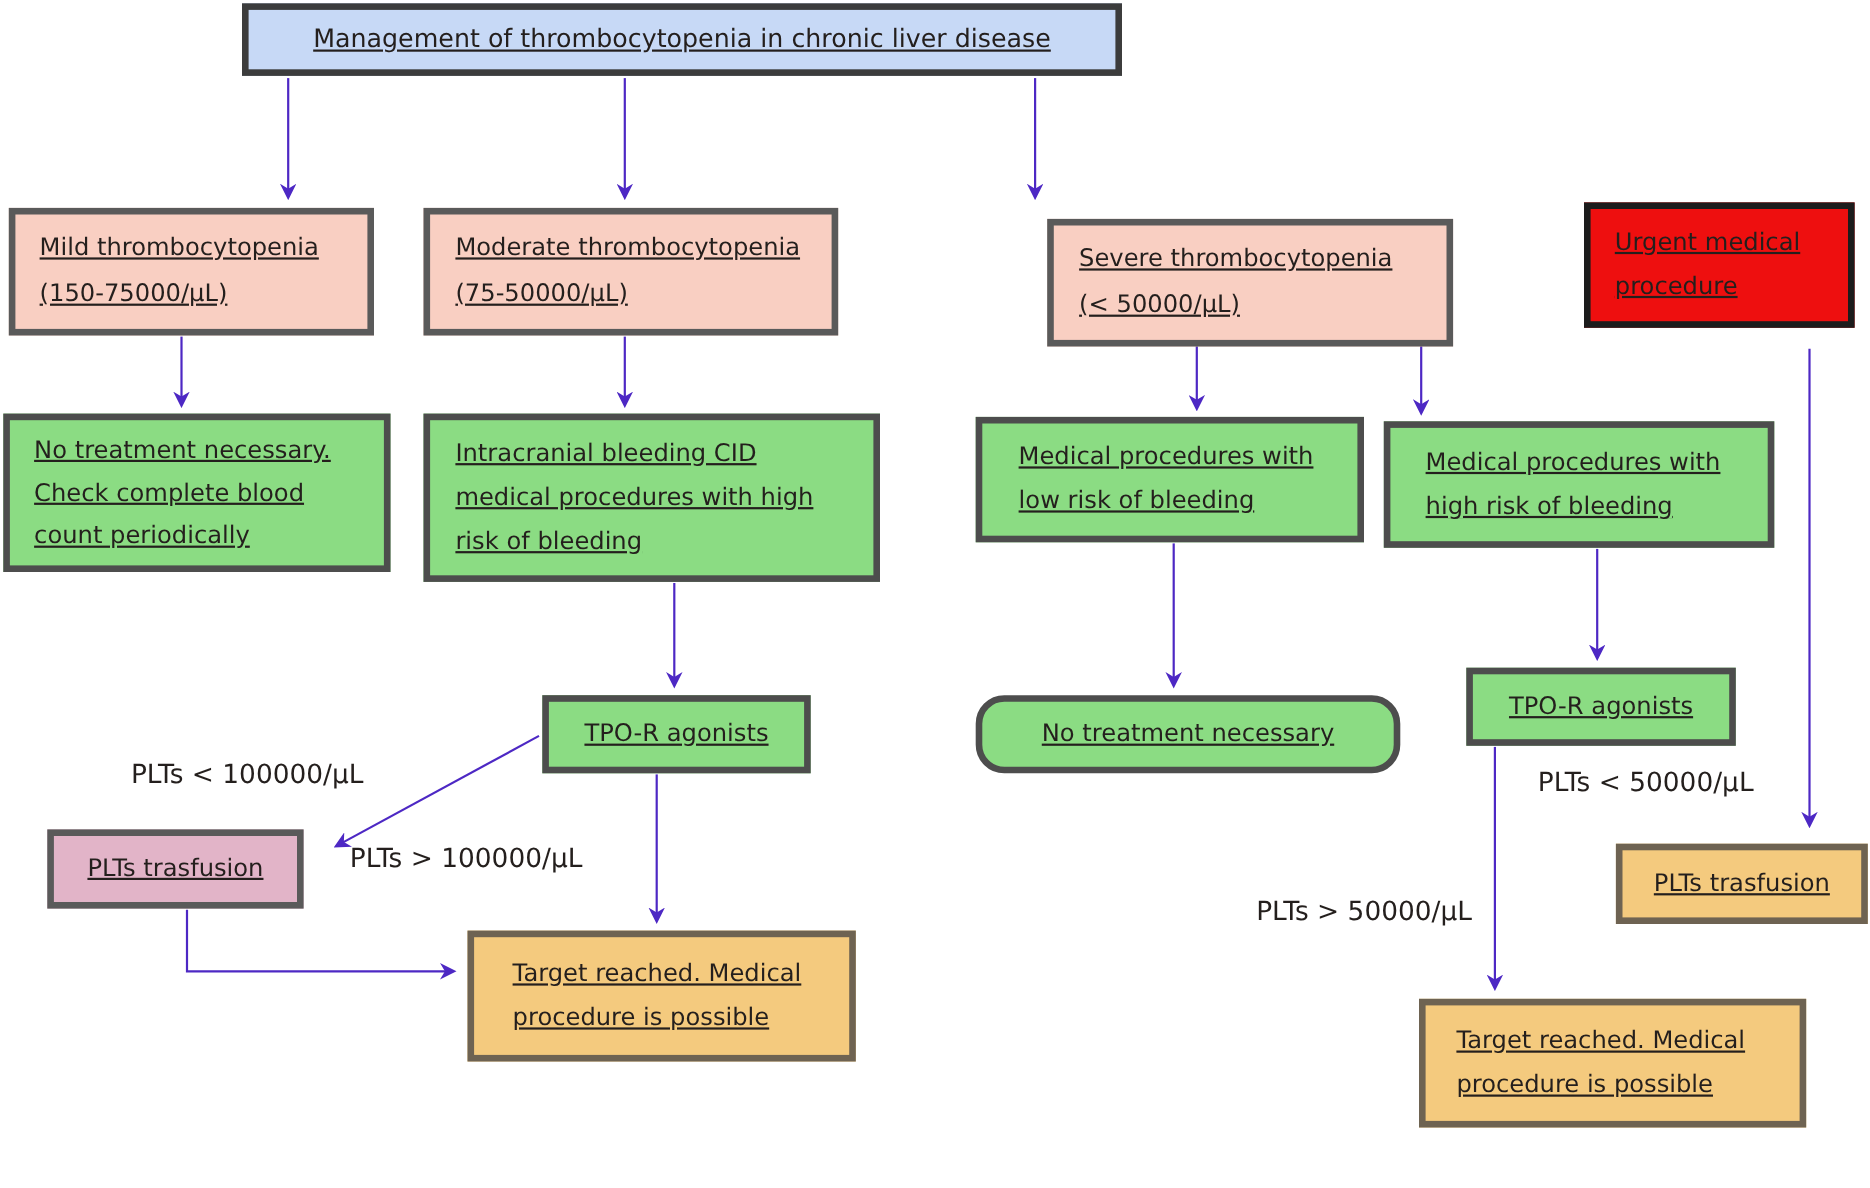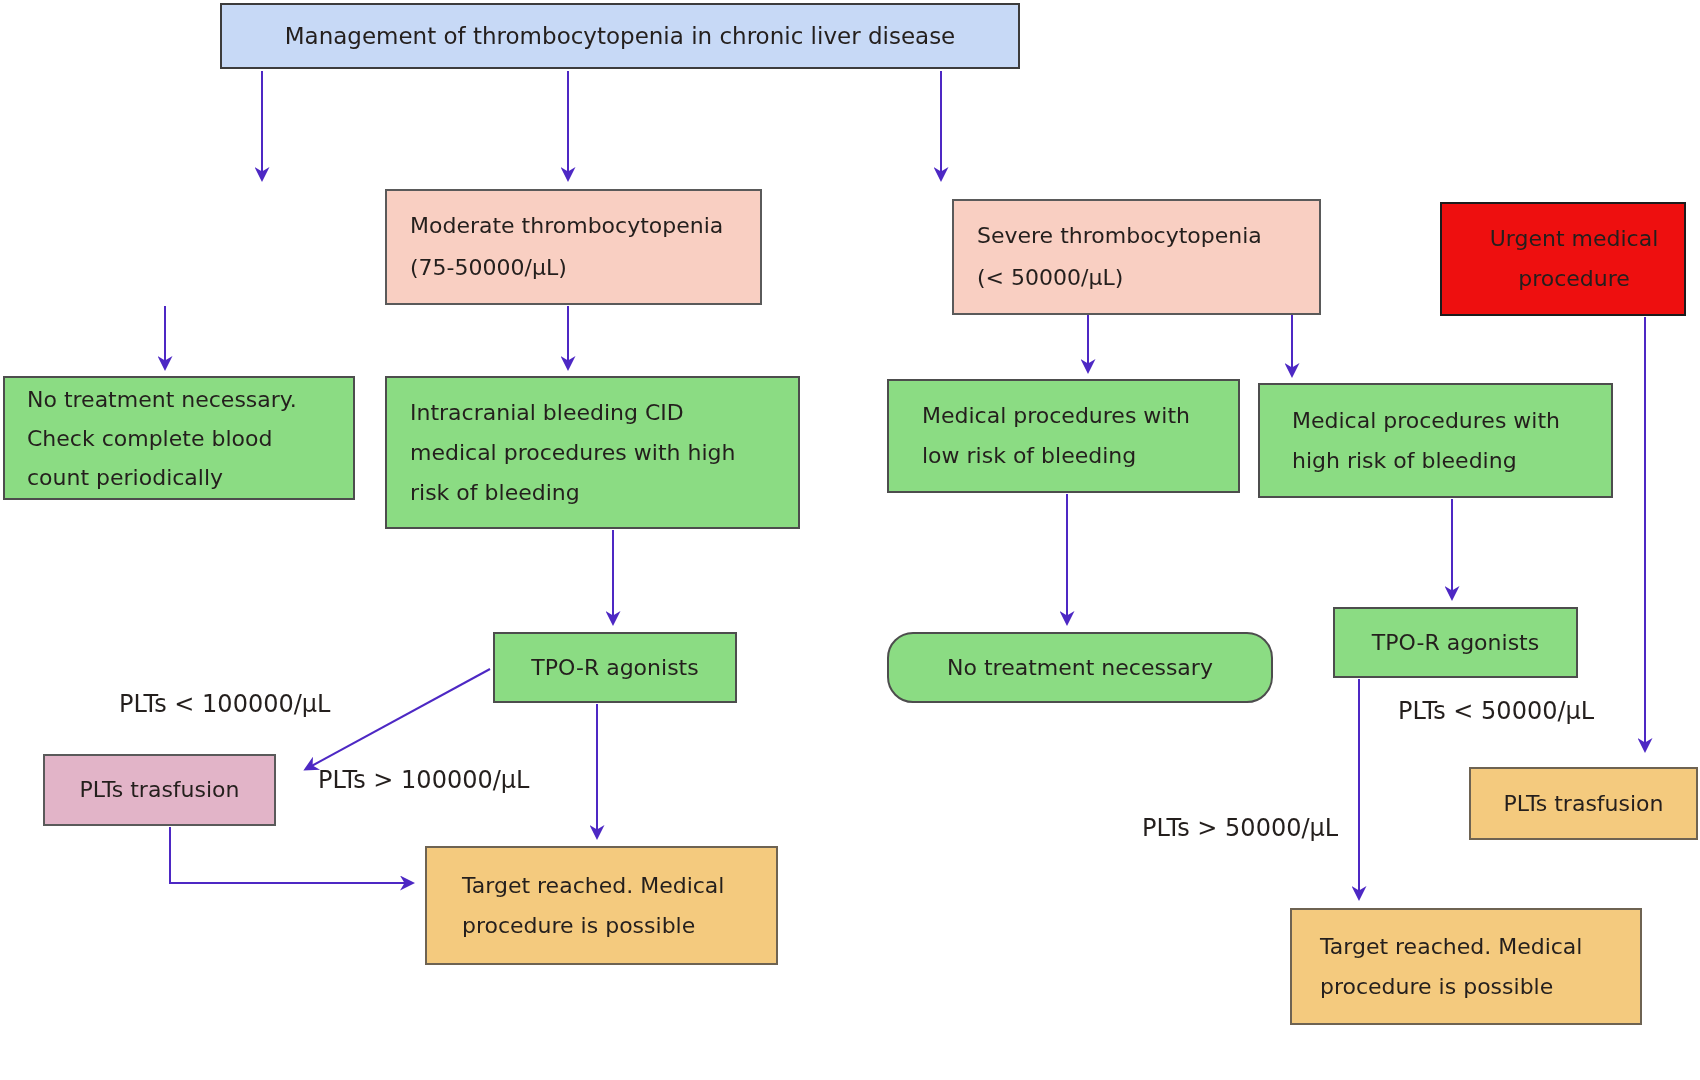--- a/index.html
+++ b/index.html
@@ -14,21 +14,22 @@
   #arrows{position:absolute;left:0;top:0;width:1700px;height:1080px;}
   .box{
     position:absolute;
     box-sizing:border-box;
     display:flex;
     flex-direction:column;
     justify-content:center;
     font-size:22px;
     line-height:40px;
     white-space:pre-line;
-    border:2px solid #0f766e;
+    border:6px solid #0f766e;
+    text-decoration:underline;
   }
   .c{text-align:center;padding:0 6px;}
   .l{text-align:left;}
   .title-box{background:#c7d9f6;border-color:#3c3c3c;font-size:23px;}
   .cat{background:#f9cfc2;border-color:#5a5a5a;line-height:42px;}
   .alert{background:#ee0f0f;border-color:#1c1c1c;}
   .action{background:#8bdc83;border-color:#4d4d4d;}
   .transf{background:#e2b4c8;border-color:#5a5a5a;}
   .outcome{background:#f4ca7e;border-color:#6e6352;}
   .flabel{
@@ -70,31 +71,33 @@
       <path d="M597,704 L597,837" marker-end="url(#ah)"></path>
       <path d="M490,669 L306,769" marker-end="url(#ah)"></path>
       <path d="M170,827 L170,883 L412,883" marker-end="url(#ah)"></path>
       <path d="M1359,679 L1359,898" marker-end="url(#ah)"></path>
       <path d="M1645,317 L1645,750" marker-end="url(#ah)"></path>
     </g>
   </svg>
 
   <div class="box title-box c" style="left:220px;top:3px;width:800px;height:66px;">Management of thrombocytopenia in chronic liver disease</div>
 
+  <div class="box cat l" style="left:8px;top:189px;width:332px;height:116px;padding-left:22px;">Mild thrombocytopenia
+(150-75000/μL)</div>
 
   <div class="box cat l" style="left:385px;top:189px;width:377px;height:116px;padding-left:23px;">Moderate thrombocytopenia
 (75-50000/μL)</div>
 
   <div class="box cat l" style="left:952px;top:199px;width:369px;height:116px;padding-left:23px;">Severe thrombocytopenia
 (&lt; 50000/μL)</div>
 
-  <div class="box alert l" style="left:1440px;top:202px;width:246px;height:114px;padding-left:22px;text-align:center;">Urgent medical
+  <div class="box alert l" style="left:1440px;top:184px;width:246px;height:114px;padding-left:22px;">Urgent medical
 procedure</div>
 
-  <div class="box action l" style="left:3px;top:376px;width:352px;height:124px;padding-left:22px;line-height:39px;">No treatment necessary.
+  <div class="box action l" style="left:3px;top:376px;width:352px;height:144px;padding-left:22px;line-height:39px;">No treatment necessary.
 Check complete blood
 count periodically</div>
 
   <div class="box action l" style="left:385px;top:376px;width:415px;height:153px;padding-left:23px;">Intracranial bleeding CID
 medical procedures with high
 risk of bleeding</div>
 
   <div class="box action l" style="left:887px;top:379px;width:353px;height:114px;padding-left:33px;">Medical procedures with
 low risk of bleeding</div>
 

